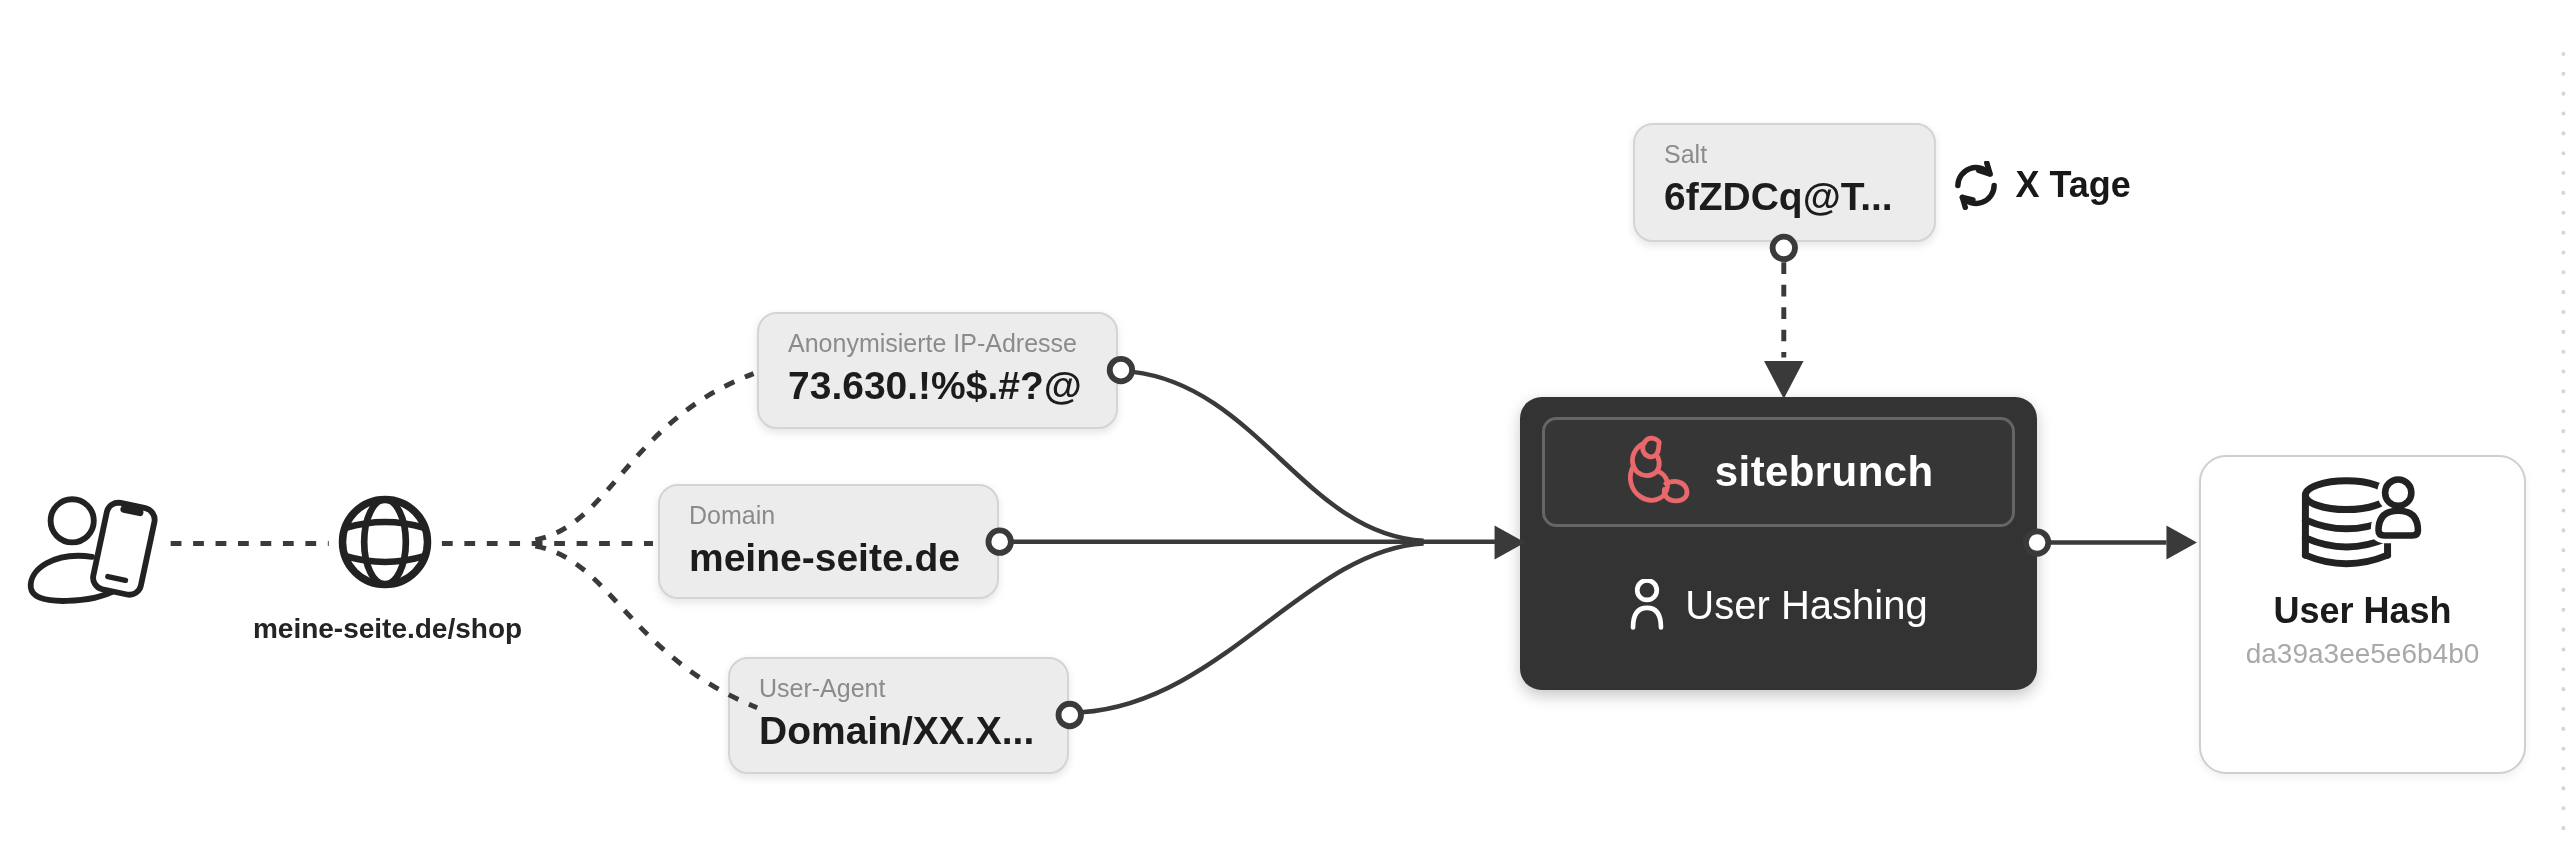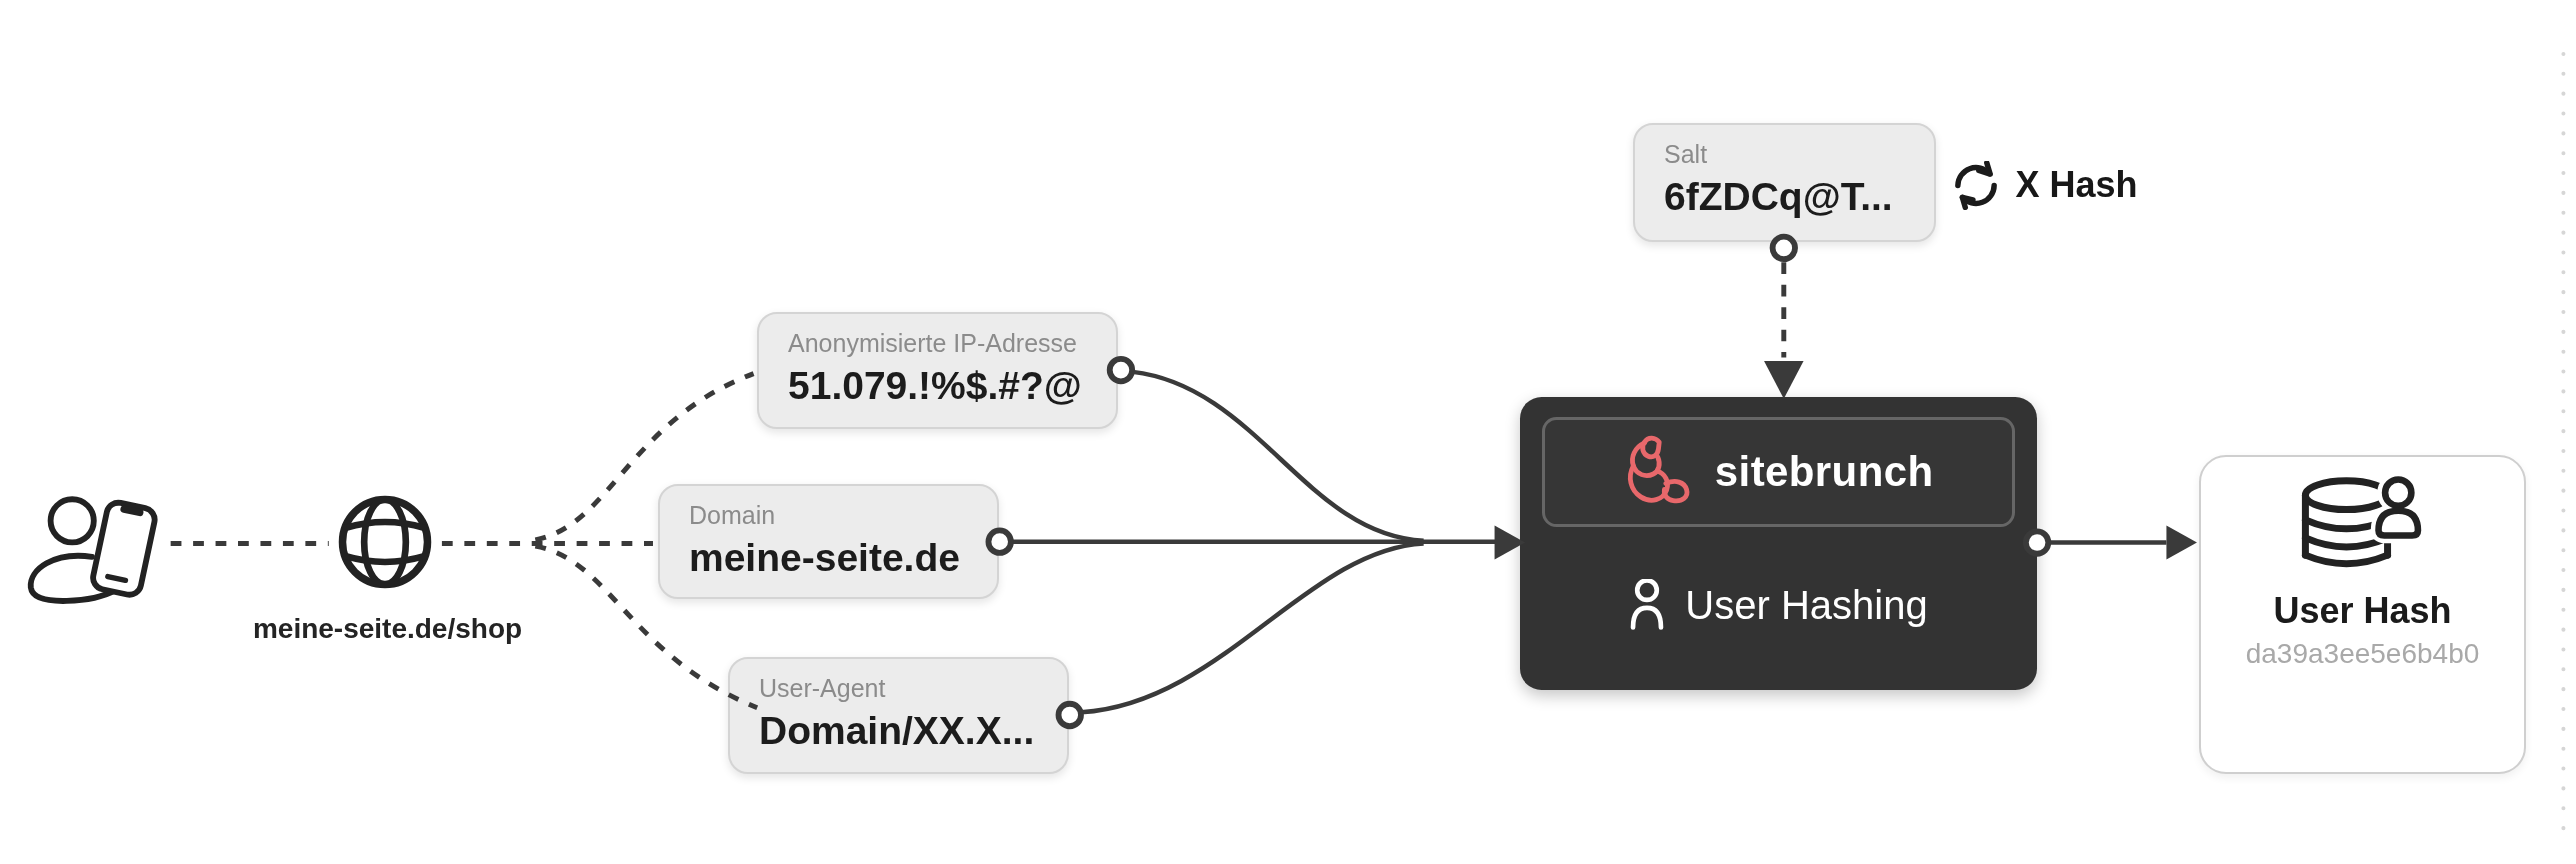--- a/index.html
+++ b/index.html
@@ -63,21 +63,21 @@
       <ellipse cx="60" cy="60" rx="25" ry="51" stroke-width="8"></ellipse>
       <path d="M 13,43 Q 60,29 107,43" stroke-width="8"></path>
       <path d="M 13,77 Q 60,91 107,77" stroke-width="8"></path>
     </g>
   </svg>
 
   <div class="caption" style="left:232px;top:613px;width:311px;">meine-seite.de/shop</div>
 
   <div class="chip" style="left:757px;top:312px;width:361px;height:117px;">
     <div class="chip-label">Anonymisierte IP-Adresse</div>
-    <div class="chip-value">51.079.!%$.#?@</div>
+    <div class="chip-value">73.630.!%$.#?@</div>
   </div>
 
   <div class="chip" style="left:658px;top:484px;width:341px;height:115px;">
     <div class="chip-label">Domain</div>
     <div class="chip-value">meine-seite.de</div>
   </div>
 
   <div class="chip" style="left:728px;top:657px;width:341px;height:117px;">
     <div class="chip-label">User-Agent</div>
     <div class="chip-value">Domain/XX.X...</div>
@@ -90,21 +90,21 @@
 
   <div class="rotation-row" style="left:1951px;top:160px;height:50px;">
     <svg width="50" height="49" viewBox="0 0 54 54">
       <g fill="none" stroke="#1b1b1b" stroke-width="6" stroke-linecap="round" stroke-linejoin="round">
         <path d="M 7,27 A 20,20 0 0 1 42,14"></path>
         <path d="M 47,27 A 20,20 0 0 1 12,40"></path>
         <path d="M 38.9,2.1 L 42.6,14.4 L 30.1,10.3"></path>
         <path d="M 23.6,42.8 L 12,40.2 L 15.2,51.2"></path>
       </g>
     </svg>
-    <div class="rotation-label">X Hash</div>
+    <div class="rotation-label">X Tage</div>
   </div>
 
   <div class="processor">
     <div class="brand-pill">
       <svg width="68" height="79" viewBox="0 0 92 102">
         <g fill="none" stroke="#e8686b" stroke-width="6.5" stroke-linecap="round" stroke-linejoin="round">
           <path d="M 49,10 C 44,3 34,2 29,10 C 24,17 27,26 34,29 C 41,32 47,27 48,19 Z"></path>
           <path d="M 29,11 C 16,17 10,30 14,42 C 18,54 31,58 41,53 C 49,49 51,39 47,30"></path>
           <path d="M 14,42 C 6,57 10,75 24,84 C 38,93 54,88 59,75 C 63,64 57,52 46,49"></path>
           <path d="M 58,66 C 71,60 83,64 86,74 C 89,84 80,91 68,89 C 60,88 55,82 56,74"></path>

